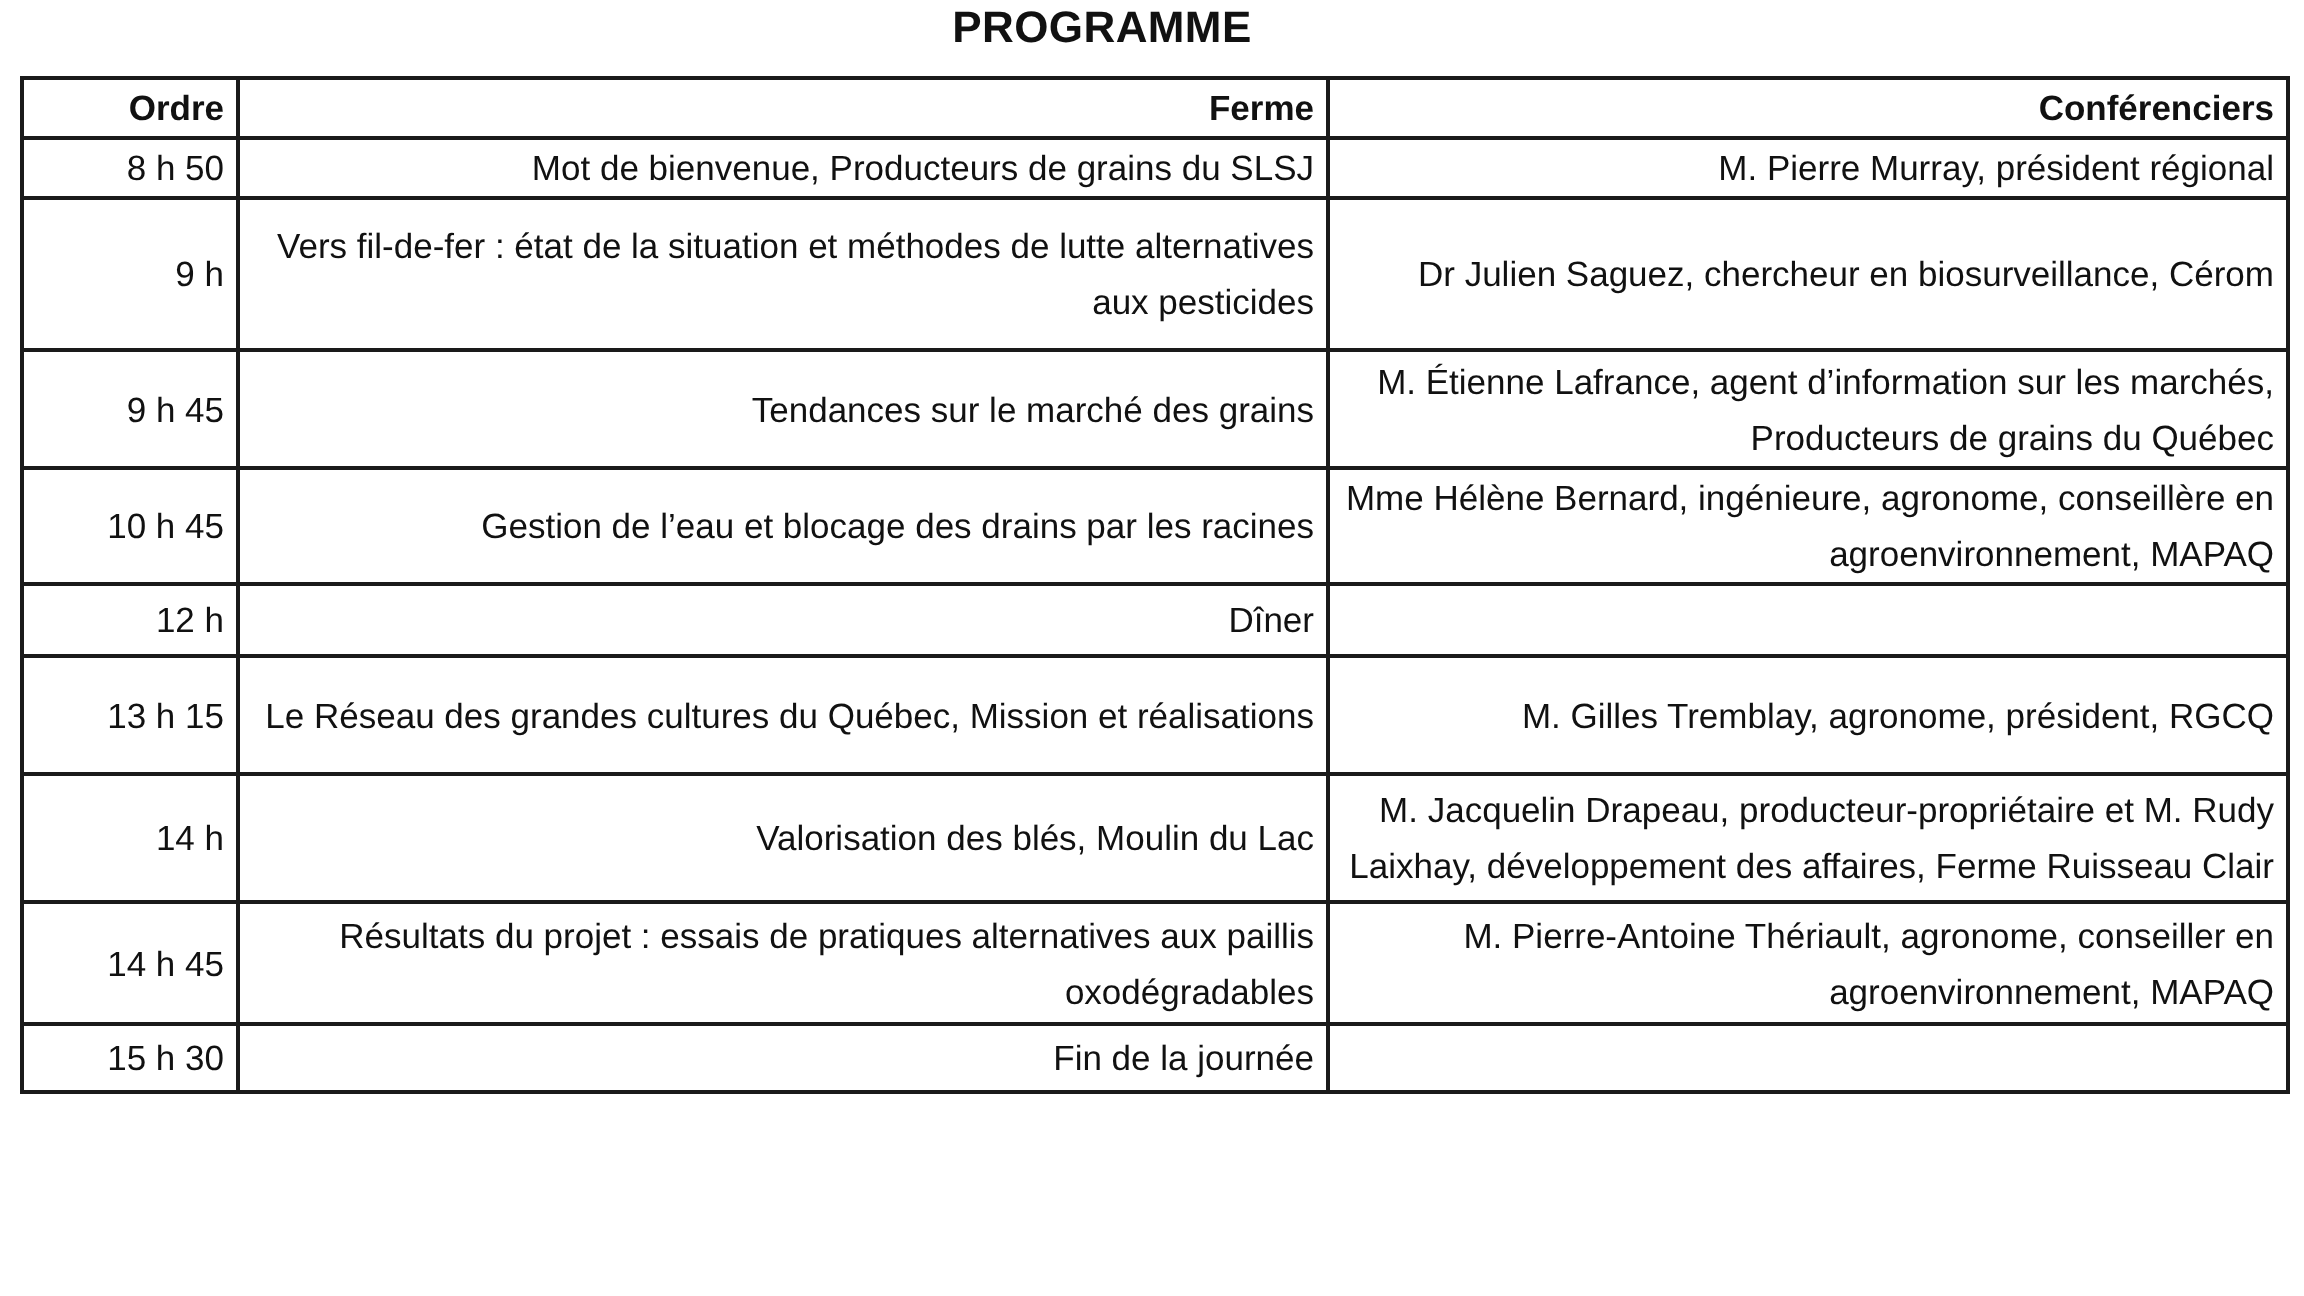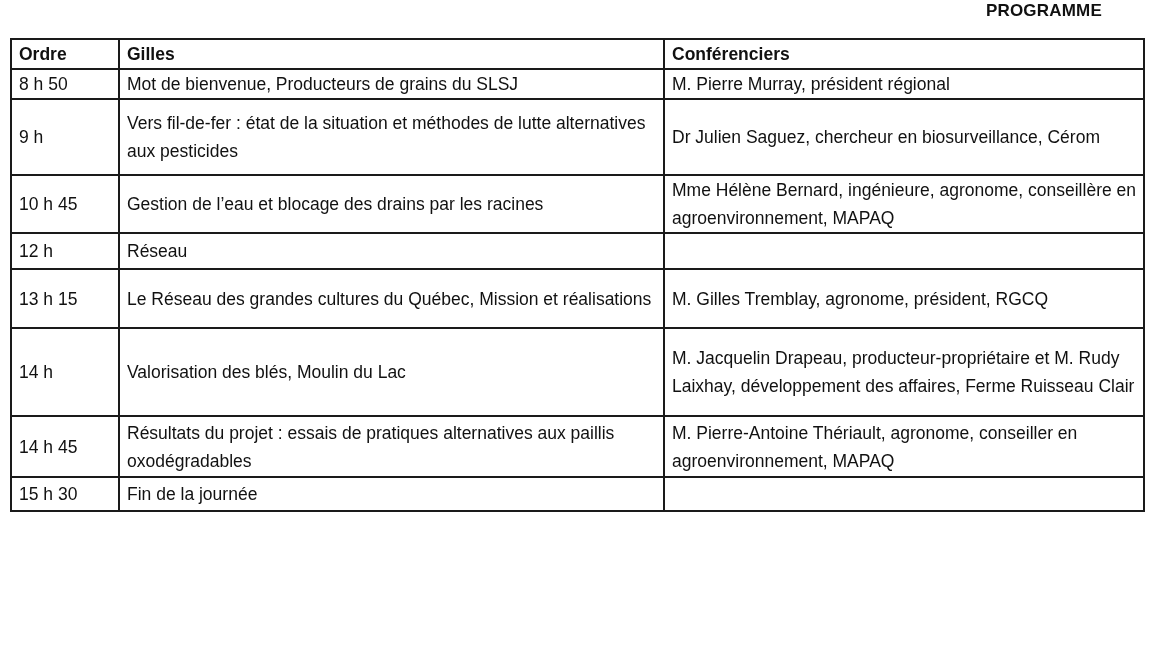--- a/index.html
+++ b/index.html
@@ -1,67 +1,72 @@
 <!DOCTYPE html>
 <html><head>
 <meta charset="utf-8">
 <style>
   html, body { margin:0; padding:0; background:#ffffff; }
   body { width:1152px; height:648px; position:relative; overflow:hidden;
          font-family:"Liberation Sans", sans-serif; color:#111; }
-  .title { position:absolute; top:1px; left:0; width:1102px; text-align:right;
-           font-weight:bold; font-size:17px; letter-spacing:0.2px; }
+  .title { position:absolute; top:1px; left:0; width:1102px; text-align:center;
+           font-weight:bold; font-size:22px; letter-spacing:0.2px; }
   table { position:absolute; left:10px; top:38px; width:1135px; border-collapse:collapse;
           font-size:17.5px; }
   td, th { border:2px solid #1a1a1a; padding:0 6px 0 7px; vertical-align:middle;
-           text-align:left; line-height:28px; }
+           text-align:right; line-height:28px; }
   th { font-weight:bold; height:28px; }
   .c1 { width:93px; }
   .c2 { width:530px; }
 </style>
 </head>
 <body>
 
 <div class="title">PROGRAMME</div>
 
 <table>
   <thead>
     <tr>
       <th class="c1">Ordre</th>
-      <th class="c2">Gilles</th>
+      <th class="c2">Ferme</th>
       <th>Conférenciers</th>
     </tr>
   </thead>
   <tbody>
     <tr style="height:21px">
       <td>8 h 50</td>
       <td>Mot de bienvenue, Producteurs de grains du SLSJ</td>
       <td>M. Pierre Murray, président régional</td>
     </tr>
     <tr style="height:76px">
       <td>9 h</td>
       <td>Vers fil-de-fer : état de la situation et méthodes de lutte alternatives aux pesticides</td>
       <td>Dr Julien Saguez, chercheur en biosurveillance, Cérom</td>
     </tr>
+    <tr style="height:59px">
+      <td>9 h 45</td>
+      <td>Tendances sur le marché des grains</td>
+      <td>M. Étienne Lafrance, agent d’information sur les marchés, Producteurs de grains du Québec</td>
+    </tr>
     <tr style="height:58px">
       <td>10 h 45</td>
       <td>Gestion de l’eau et blocage des drains par les racines</td>
       <td>Mme Hélène Bernard, ingénieure, agronome, conseillère en agroenvironnement, MAPAQ</td>
     </tr>
     <tr style="height:36px">
       <td>12 h</td>
-      <td>Réseau</td>
+      <td>Dîner</td>
       <td></td>
     </tr>
     <tr style="height:59px">
       <td>13 h 15</td>
       <td>Le Réseau des grandes cultures du Québec, Mission et réalisations</td>
       <td>M. Gilles Tremblay, agronome, président, RGCQ</td>
     </tr>
-    <tr style="height:88px">
+    <tr style="height:64px">
       <td>14 h</td>
       <td>Valorisation des blés, Moulin du Lac</td>
       <td>M. Jacquelin Drapeau, producteur-propriétaire et M. Rudy Laixhay, développement des affaires, Ferme Ruisseau Clair</td>
     </tr>
     <tr style="height:61px">
       <td>14 h 45</td>
       <td>Résultats du projet : essais de pratiques alternatives aux paillis oxodégradables</td>
       <td>M. Pierre-Antoine Thériault, agronome, conseiller en agroenvironnement, MAPAQ</td>
     </tr>
     <tr style="height:34px">

